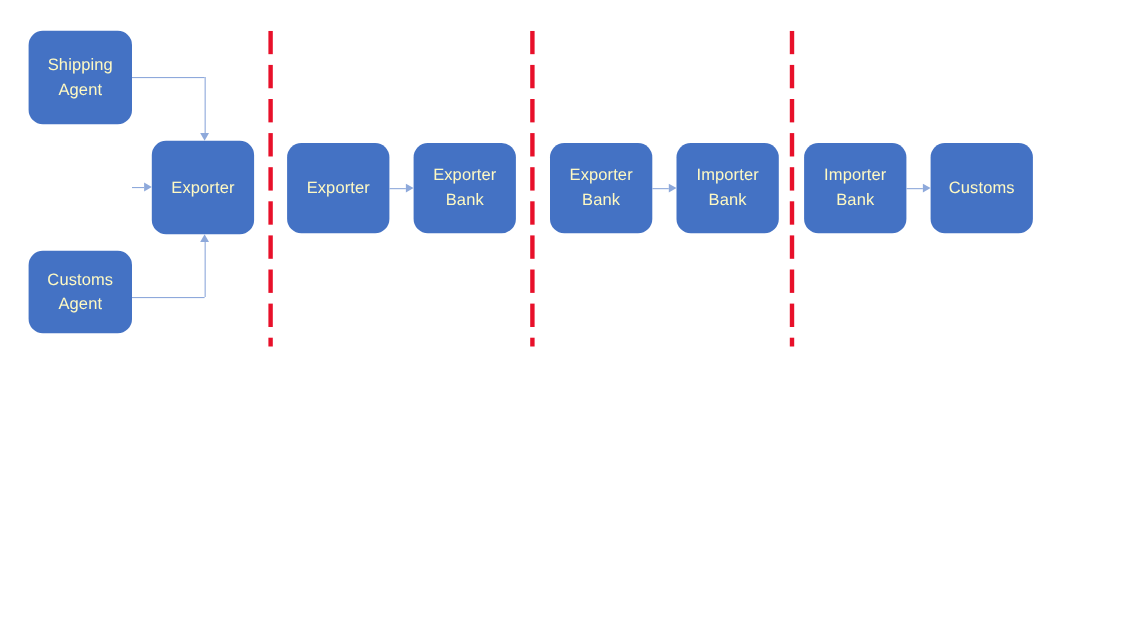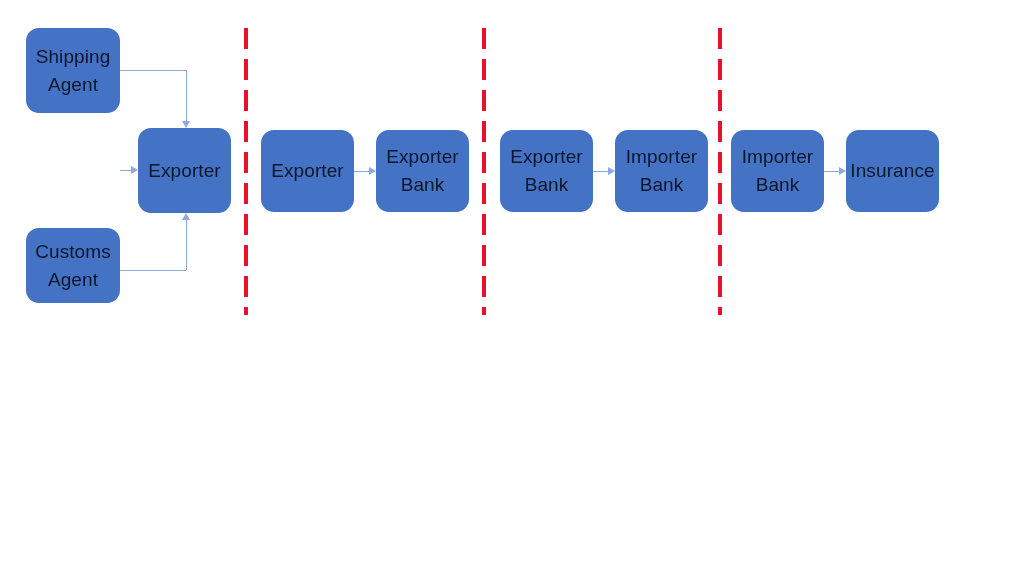--- a/index.html
+++ b/index.html
@@ -20,30 +20,30 @@
     height: 576px;
     background: #ffffff;
   }
 
   
   .node {
     position: absolute;
     box-sizing: border-box;
     background: #4472C4;
     border-radius: 13px;
-    color: #0f172a;
+    color: #fef9c3;
     display: flex;
     align-items: center;
     justify-content: center;
     text-align: center;
     line-height: 1.45;
-    font-size: 19px;
+    font-size: 15px;
     font-family: "Liberation Sans", sans-serif;
     letter-spacing: 0.1px;
-    padding: 2px 4px;
+    padding: 2px 16px;
     user-select: none;
   }
   .node .label {
     display: block;
     width: 100%;
   }
 
   
   .divider {
     position: absolute;
@@ -158,19 +158,19 @@
 
   <div class="divider" style="left:718px; top:28px; height:287px; border:none;">
     <div class="divider-inner"></div>
   </div>
 
   <div class="node" style="left:731px; top:130px; width:93px; height:82px;">
     <span class="label">Importer Bank</span>
   </div>
 
   <div class="node" style="left:846px; top:130px; width:93px; height:82px;">
-    <span class="label">Insurance</span>
+    <span class="label">Customs</span>
   </div>
 
   <div class="conn-h" style="left:824px; top:171px; width:15px;"></div>
   <div class="arrow-head arrow-right" style="left:839px; top:166.5px;"></div>
 
 </div>
 
 </body></html>

